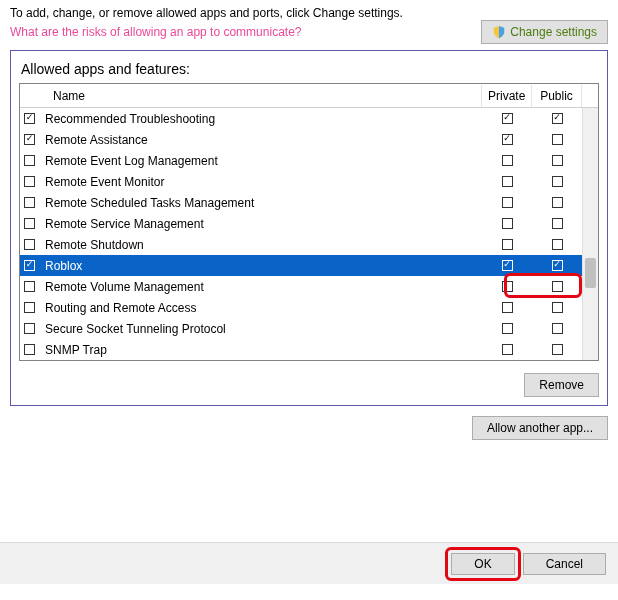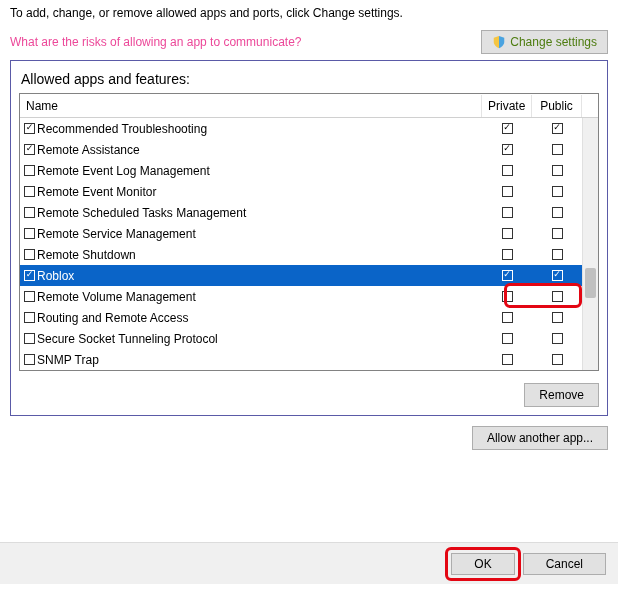--- a/index.html
+++ b/index.html
@@ -13,21 +13,21 @@
     position: relative;
     color: #000;
   }
   .content { padding: 6px 10px 0 10px; }
   .page-title {
     color: #003399;
     font-size: 18px;
     font-weight: 400;
     margin: 2px 0 4px 0;
   }
-  .subtitle { font-size: 12px; margin-bottom: 10px; }
+  .subtitle { font-size: 12px; }
   .row-link-btn {
     display: flex;
     justify-content: space-between;
     align-items: center;
     margin-bottom: 6px;
   }
   .risks-link { color: #ec4899; font-size: 12px; cursor: pointer; }
   .change-btn {
     border: 1px solid #adadad;
     background: #e1e1e1;
@@ -52,35 +52,35 @@
     position: relative;
   }
   .thead {
     display: flex;
     align-items: center;
     background: #fff;
     border-bottom: 1px solid #d0d0d0;
     height: 24px;
   }
   .th { padding: 4px 6px; font-size: 12px; border-right: 1px solid #e4e4e4; }
-  .th.name { flex: 1; }
+  .th.name { flex: 1; margin-left: 27px; }
   .th.priv, .th.pub { width: 50px; text-align: center; }
   .rows-viewport {
     height: 252px;
     overflow: hidden;
     position: relative;
   }
   .rows { }
   .row {
     display: flex;
     align-items: center;
     height: 21px;
     font-size: 12px;
   }
-  .row .cell-name { flex: 1; display: flex; align-items: center; padding-left: 4px; gap: 2px; }
+  .row .cell-name { flex: 1; display: flex; align-items: center; padding-left: 4px; gap: 10px; }
   .row .cell-ck { width: 50px; display: flex; justify-content: center; align-items: center; }
   .cb {
     width: 11px; height: 11px;
     border: 1px solid #333;
     display: inline-flex; align-items: center; justify-content: center;
     font-size: 9px; line-height: 1;
     background: #fff;
   }
   .cb.checked::after { content: "✓"; font-size: 9px; color: #000; position: relative; top: -1px; }
   .row.selected { background: #0a64c8; color: #fff; }

